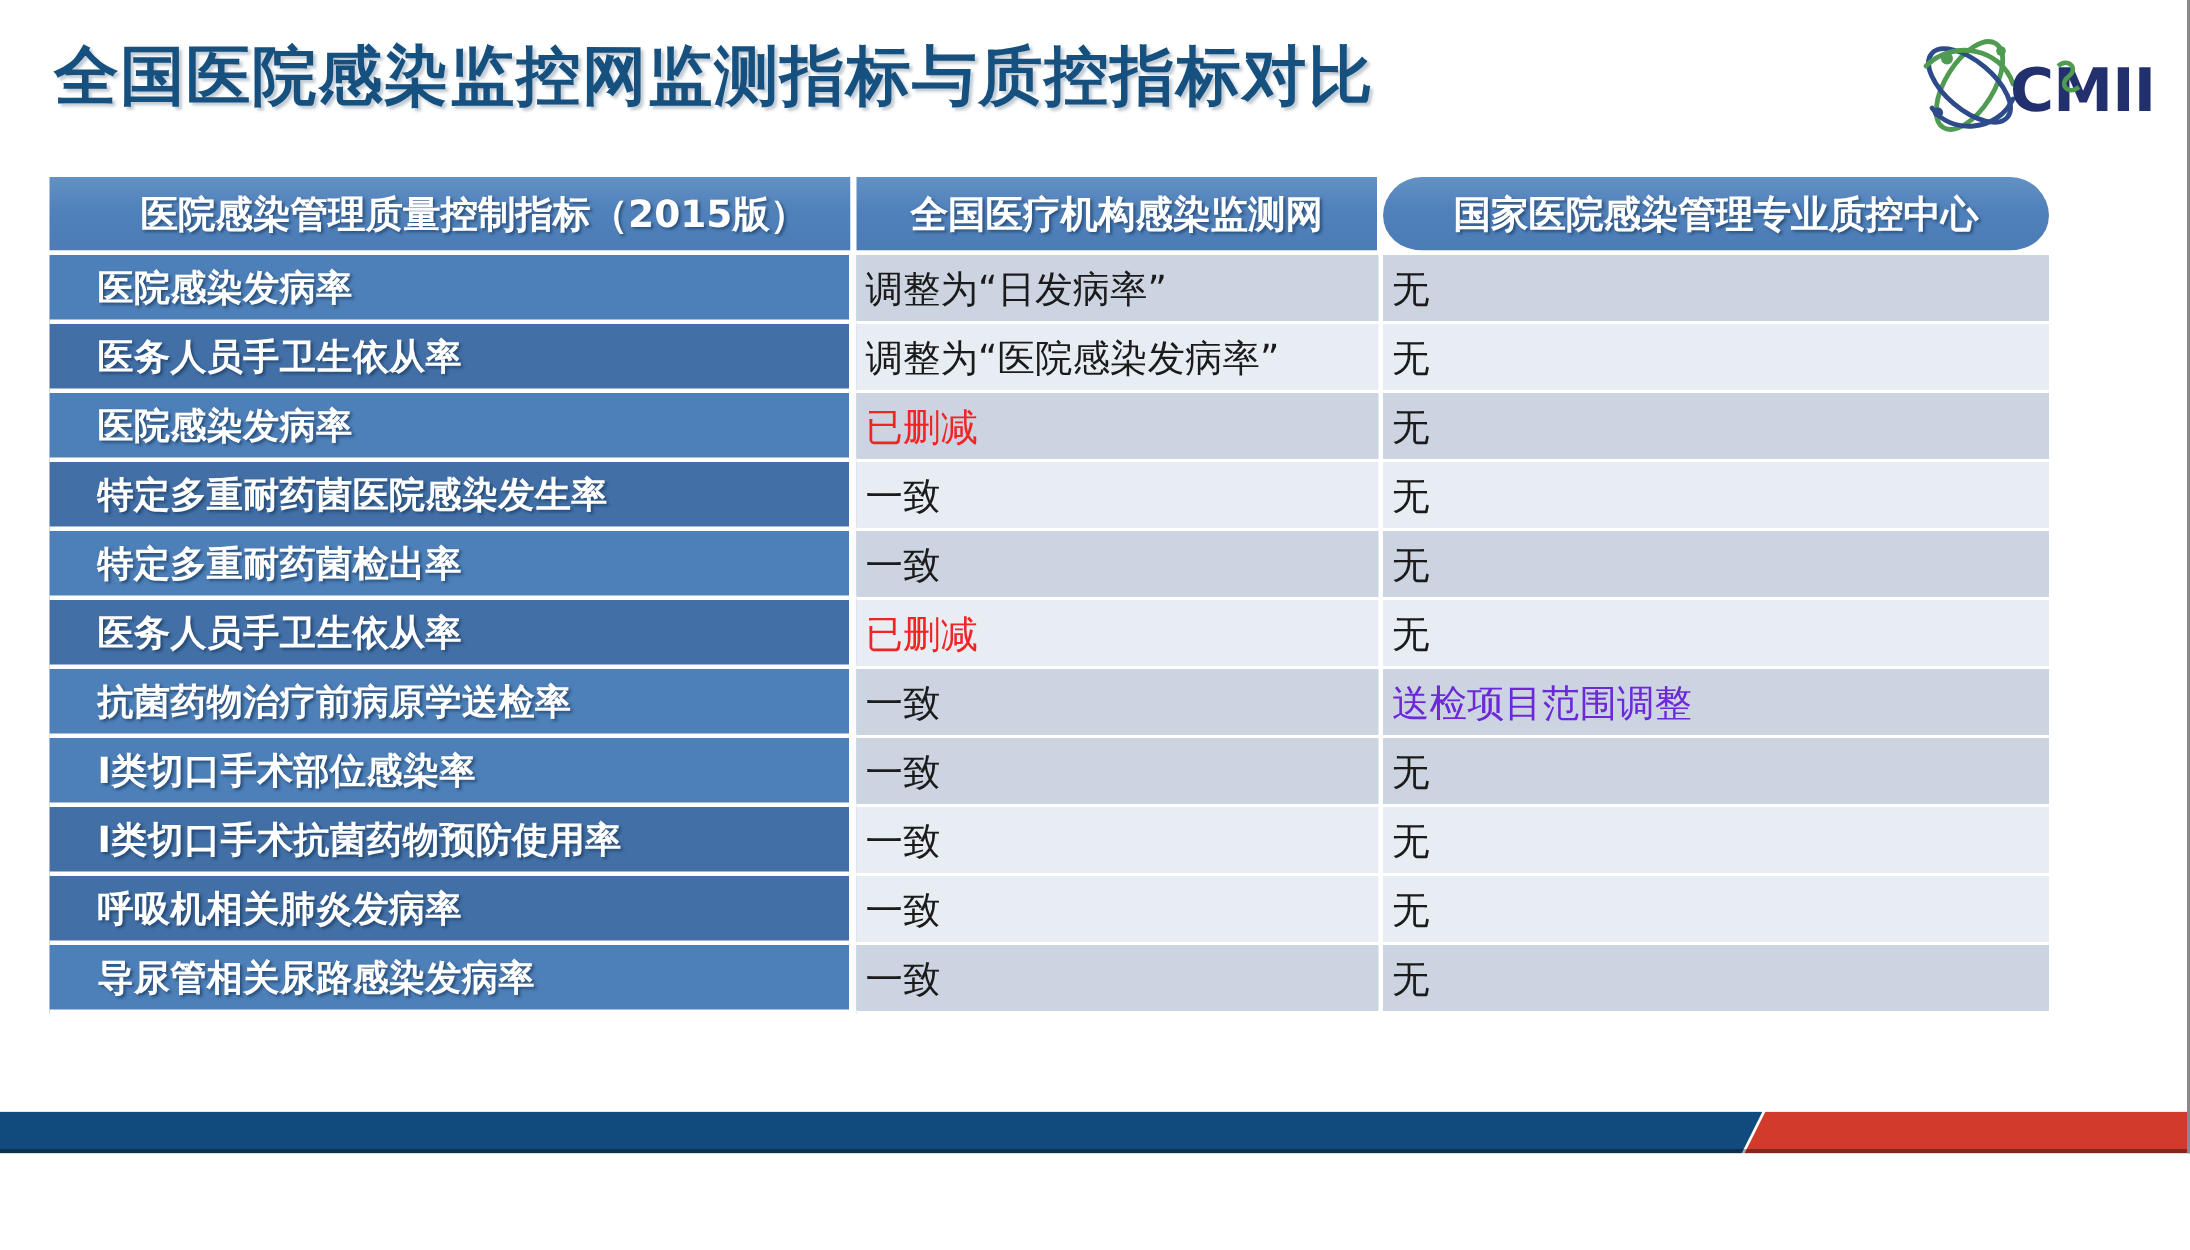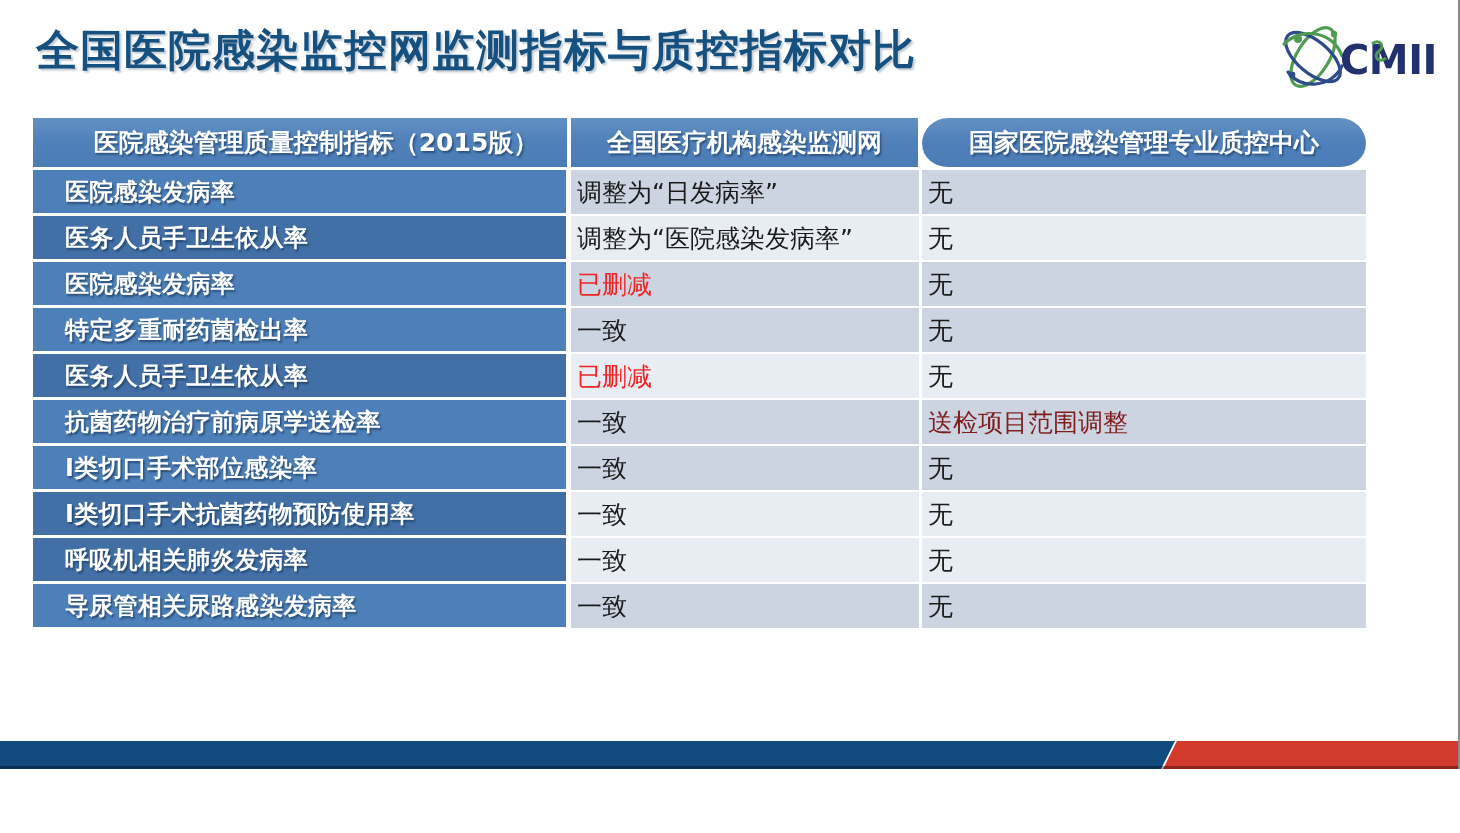--- a/index.html
+++ b/index.html
@@ -193,34 +193,39 @@
       <tr class="even">
           <td class="lbl">医务人员手卫生依从率</td>
           <td class="val v2">调整为“医院感染发病率”</td>
           <td class="val v3">无</td>
         </tr>
       <tr class="odd">
           <td class="lbl">医院感染发病率</td>
           <td class="val v2" style="color: rgb(240, 36, 36);">已删减</td>
           <td class="val v3">无</td>
         </tr>
+      <tr class="even">
+          <td class="lbl">特定多重耐药菌医院感染发生率</td>
+          <td class="val v2">一致</td>
+          <td class="val v3">无</td>
+        </tr>
       <tr class="odd">
           <td class="lbl">特定多重耐药菌检出率</td>
           <td class="val v2">一致</td>
           <td class="val v3">无</td>
         </tr>
       <tr class="even">
           <td class="lbl">医务人员手卫生依从率</td>
           <td class="val v2" style="color: rgb(240, 36, 36);">已删减</td>
           <td class="val v3">无</td>
         </tr>
       <tr class="odd">
           <td class="lbl">抗菌药物治疗前病原学送检率</td>
           <td class="val v2">一致</td>
-          <td class="val v3" style="color: #7f1d1d;">送检项目范围调整</td>
+          <td class="val v3" style="color: #6d28d9;">送检项目范围调整</td>
         </tr>
       <tr class="odd">
           <td class="lbl">I类切口手术部位感染率</td>
           <td class="val v2">一致</td>
           <td class="val v3">无</td>
         </tr>
       <tr class="even">
           <td class="lbl">I类切口手术抗菌药物预防使用率</td>
           <td class="val v2">一致</td>
           <td class="val v3">无</td>

